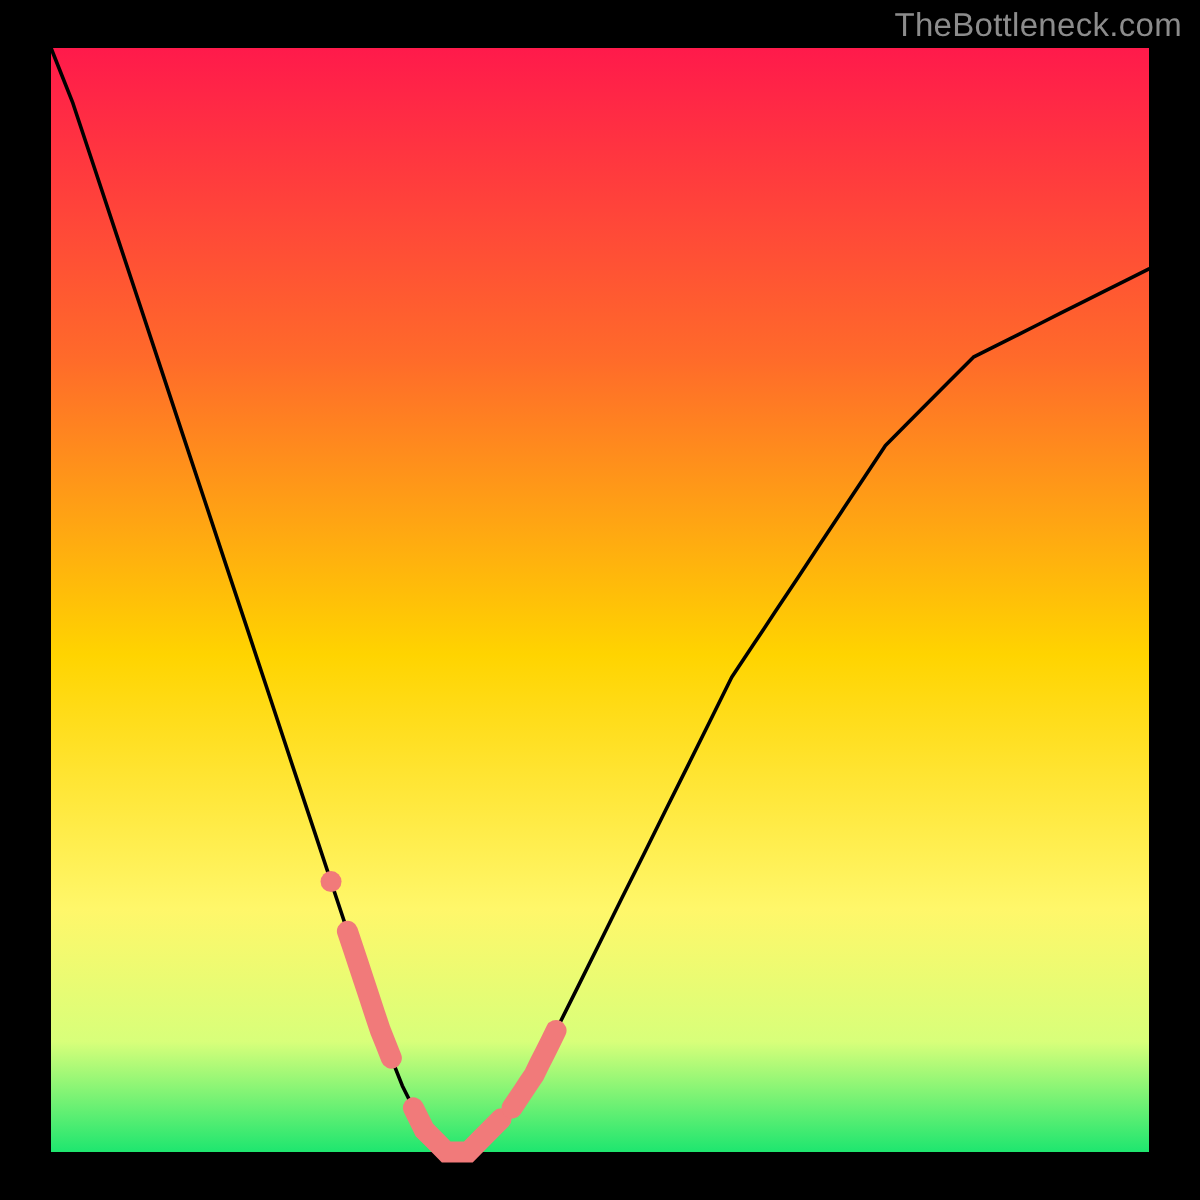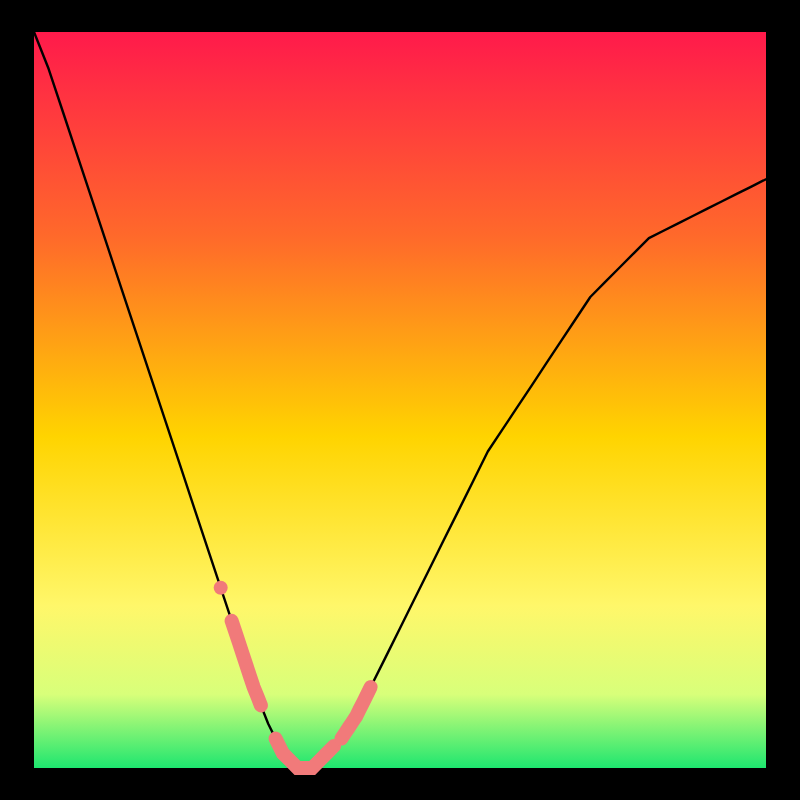--- a/index.html
+++ b/index.html
@@ -29,20 +29,21 @@
   svg {
     position: absolute;
     top: 0;
     left: 0;
   }
 </style>
 </head>
 <body>
 <div class="stage">
 
+  <div class="watermark">TheBottleneck.com</div>
 
   <svg id="chart-svg" width="800" height="800" viewBox="0 0 800 800">
     <defs>
       <linearGradient id="bgGrad" x1="0" y1="0" x2="0" y2="1">
         <stop id="g0" offset="0%" stop-color="#ff1a4b"></stop>
         <stop id="g1" offset="28%" stop-color="#ff6a2a"></stop>
         <stop id="g2" offset="55%" stop-color="#ffd400"></stop>
         <stop id="g3" offset="78%" stop-color="#fff76a"></stop>
         <stop id="g4" offset="90%" stop-color="#d8ff7a"></stop>
         <stop id="g5" offset="100%" stop-color="#1ee66f"></stop>

